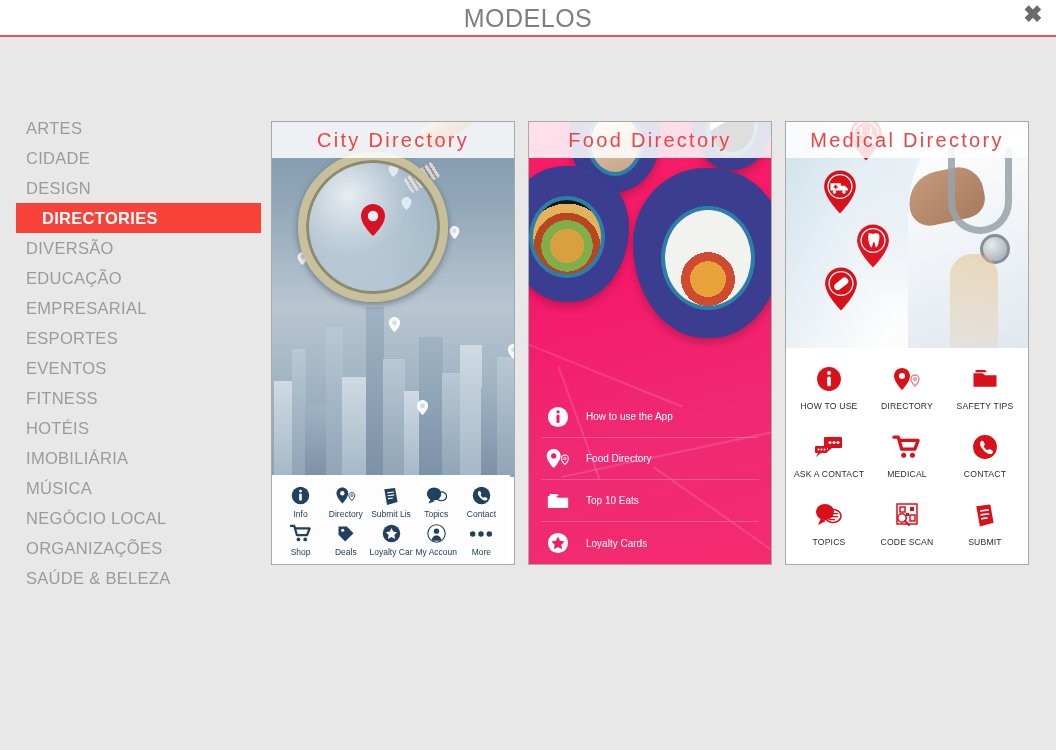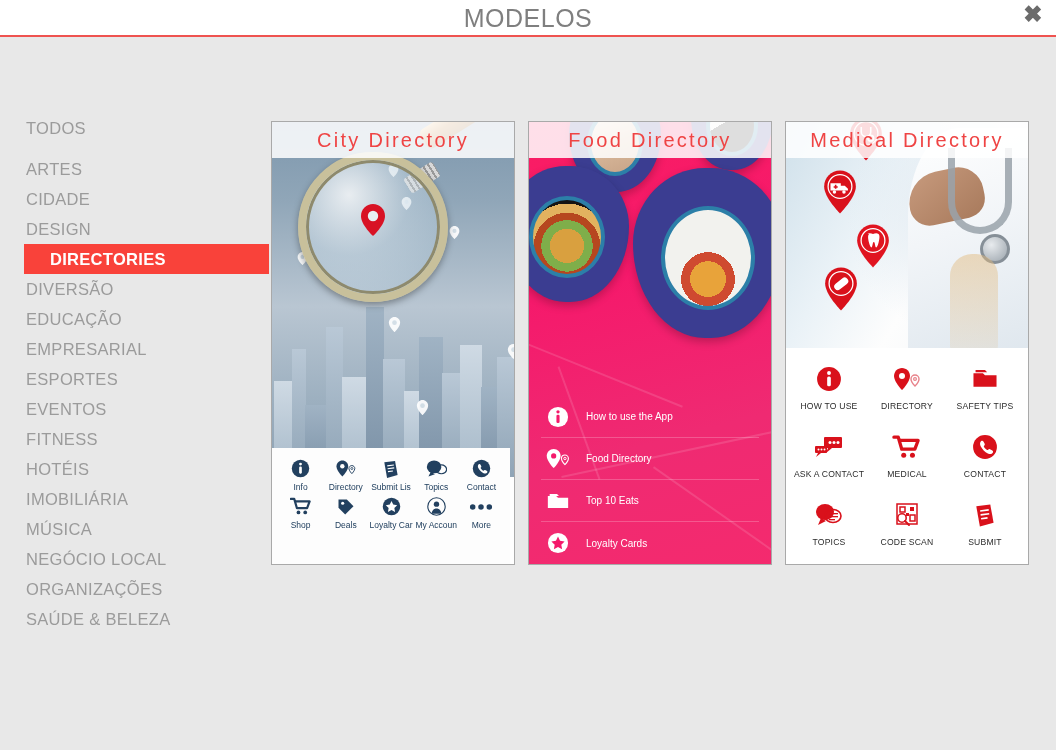--- a/index.html
+++ b/index.html
@@ -65,21 +65,21 @@
     line-height: 30px;
     padding-left: 26px;
     font-size: 16.5px;
     color: #9b9b9b;
     letter-spacing: 0.3px;
     cursor: pointer;
     margin-bottom: 0px;
   }
   .side-item.first { margin-bottom: 11px; }
   .side-item.active {
-    margin-left: 24px;
+    margin-left: 16px;
     width: 245px;
     background: #f9423a;
     color: #ffffff;
     font-weight: 600;
   }
 
   
   #templates {
     position: absolute;
     left: 271px; top: 84px;
@@ -159,21 +159,21 @@
     z-index: 6;
   }
   .pin-wh {
     position: absolute;
     width: 13px; height: 13px;
     opacity: .92;
   }
   .c1-grid {
     position: absolute;
     left: 0; right: 4px; bottom: 0;
-    height: 116px;
+    height: 89px;
     background: #fdfdfd;
     padding: 6px 6px 16px 6px;
   }
   .c1-row { display: flex; }
   .c1-cell {
     flex: 1;
     text-align: center;
     padding-top: 2px;
   }
   .c1-ic {
@@ -332,21 +332,20 @@
 
 <div id="titlebar">
   <div id="modal-title">MODELOS</div>
   <div id="close-button">✖</div>
 </div>
 
 <div id="body-area">
 
 
   <div id="sidebar">
-      <div class="side-item first">TODOS</div>
       <div class="side-item">ARTES</div>
       <div class="side-item">CIDADE</div>
       <div class="side-item">DESIGN</div>
       <div class="side-item active">DIRECTORIES</div>
       <div class="side-item">DIVERSÃO</div>
       <div class="side-item">EDUCAÇÃO</div>
       <div class="side-item">EMPRESARIAL</div>
       <div class="side-item">ESPORTES</div>
       <div class="side-item">EVENTOS</div>
       <div class="side-item">FITNESS</div>

